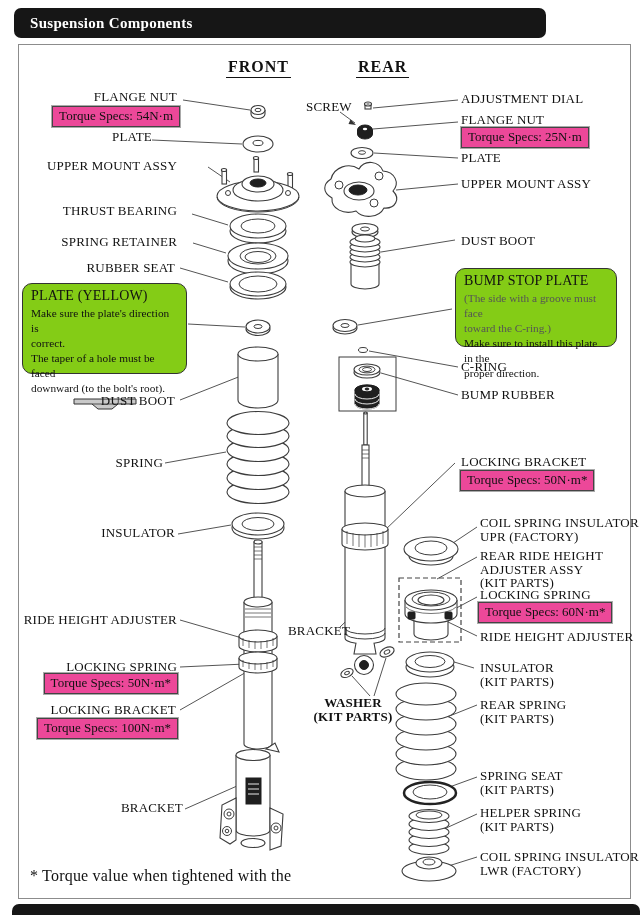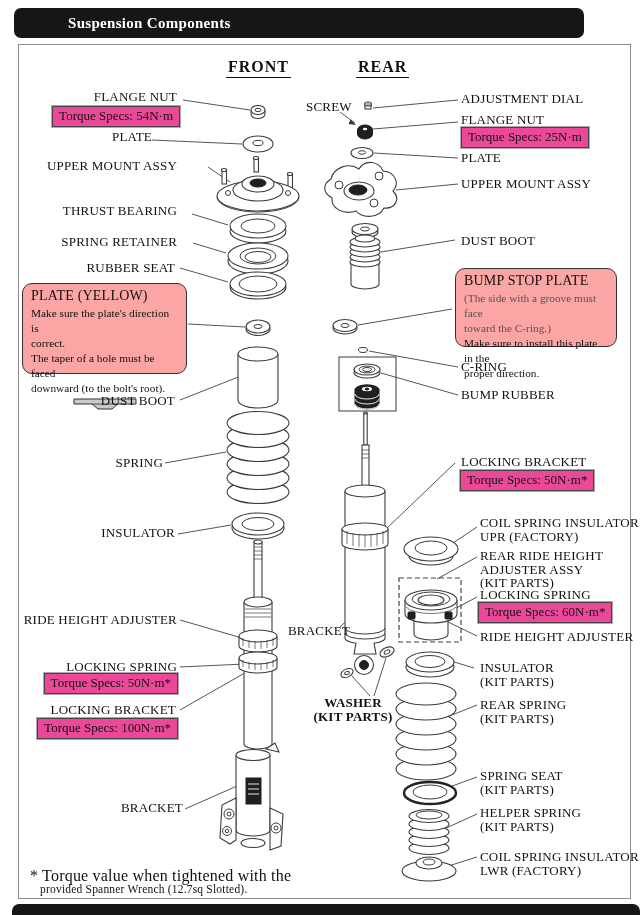--- a/index.html
+++ b/index.html
@@ -1,37 +1,37 @@
 <!DOCTYPE html>
 <html><head>
 <meta charset="utf-8">
 <style>
   html,body{margin:0;padding:0;background:#fff;}
   #page{position:relative;width:640px;height:915px;background:#fff;overflow:hidden;
         font-family:"Liberation Serif", serif;color:#111;}
   
   .titlebar{position:absolute;left:14px;top:8px;width:532px;height:30px;background:#161616;
-            border-radius:7px;display:flex;align-items:center;padding-left:38px;}
+            border-radius:7px;display:flex;align-items:center;}
   .titlebar span{color:#fff;font-weight:bold;font-size:15px;padding-left:16px;letter-spacing:.3px;}
   .bottombar{position:absolute;left:12px;top:904px;width:628px;height:11px;background:#161616;
              border-radius:7px 7px 0 0;}
   
   .frame{position:absolute;left:18px;top:44px;width:611px;height:853px;border:1px solid #8c8c8c;background:#fff;}
   
   .colhead{position:absolute;font-size:16px;font-weight:bold;letter-spacing:1px;
            border-bottom:1.6px solid #111;padding:0 2px 1px 2px;}
   
   .lbl{position:absolute;font-size:13px;line-height:13.5px;white-space:pre-line;letter-spacing:.2px;}
   .lbl.r{text-align:right;}
   .lbl.c{text-align:center;font-weight:bold;}
   
   .torque{position:absolute;background:#ec4899;border:1px solid #444;outline:1px solid #aaa;
           padding:1px 6px 2px 6px;font-size:13px;white-space:nowrap;}
   
-  .note{position:absolute;background:#fca5a5;border:1.5px solid #333;border-radius:10px;padding:4px 8px 5px 8px;box-sizing:border-box;}
+  .note{position:absolute;background:#84cc16;border:1.5px solid #333;border-radius:10px;padding:4px 8px 5px 8px;box-sizing:border-box;}
   .note .nt{font-size:14px;letter-spacing:.2px;margin:0 0 2px 0;}
   .note .nb{font-size:11.3px;line-height:1.32;white-space:pre-line;}
   .note .nb.gray{color:#555;}
   .plategfx{display:block;margin:3px auto 0 auto;}
   svg{position:absolute;left:0;top:0;}
   .ln{stroke:#555;stroke-width:1;fill:none;}
   .pt{stroke:#3c3c3c;stroke-width:1.1;fill:#fff;}
   .ptn{stroke:#3c3c3c;stroke-width:1;fill:none;}
   .thin{stroke:#3c3c3c;stroke-width:.7;fill:none;}
   .dk{fill:#1f1f1f;stroke:#1f1f1f;}
@@ -376,16 +376,15 @@
   <div class="lbl" style="left:480px;top:698px;">REAR SPRING
 (KIT PARTS)</div>
   <div class="lbl" style="left:480px;top:769px;">SPRING SEAT
 (KIT PARTS)</div>
   <div class="lbl" style="left:480px;top:806px;">HELPER SPRING
 (KIT PARTS)</div>
   <div class="lbl" style="left:480px;top:850px;">COIL SPRING INSULATOR
 LWR (FACTORY)</div>
 
   <div class="lbl" style="left:30px;top:869px;font-size:16px;">* Torque value when tightened with the</div>
-  <div class="lbl" style="left:40px;top:883px;font-size:11.5px;">provided Spanner Wrench (12.7sq Slotted).</div>
 
   <div class="bottombar"></div>
 </div>
 
 </body></html>

